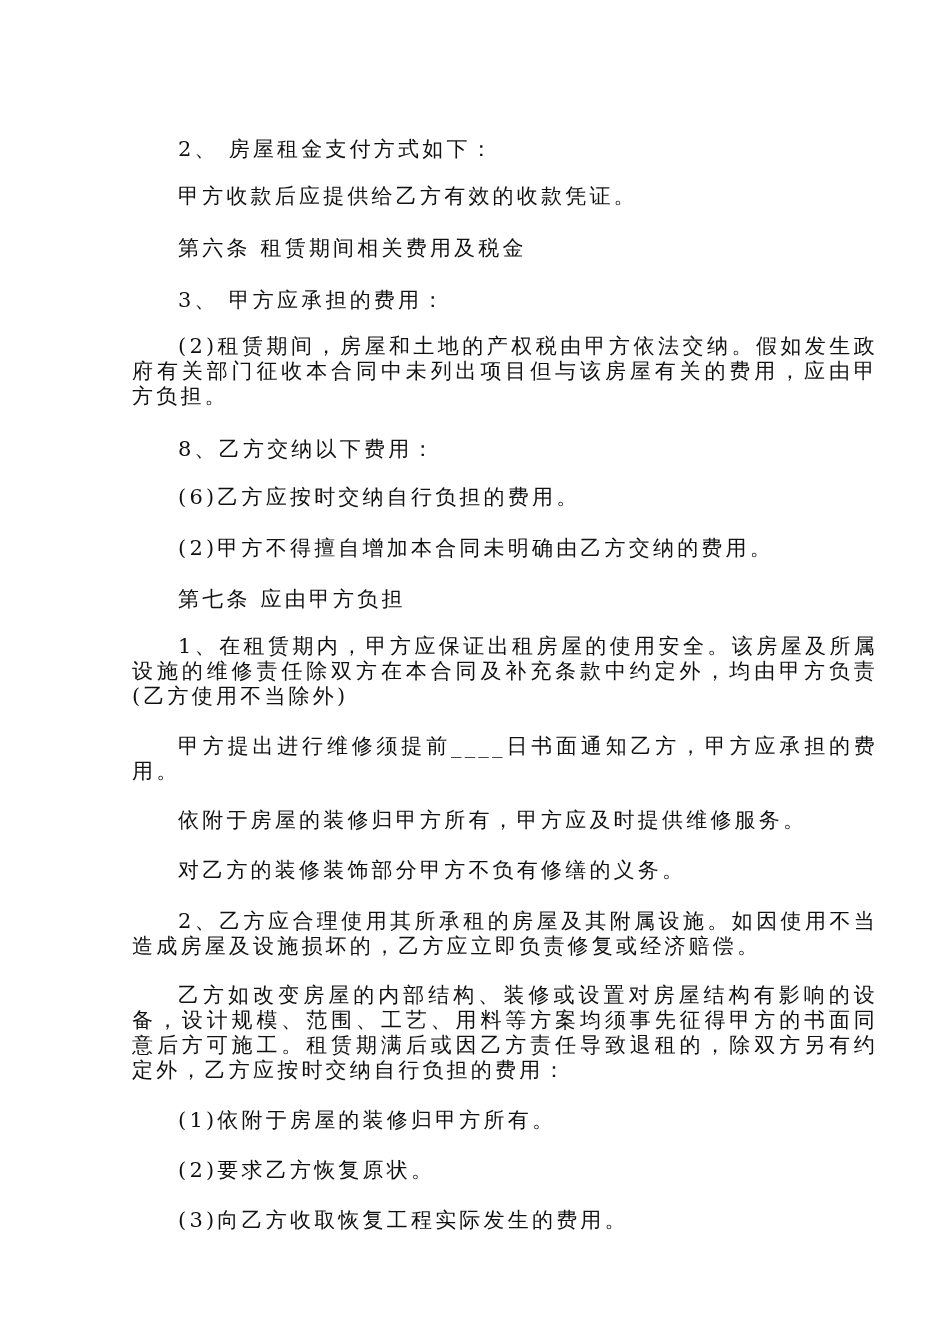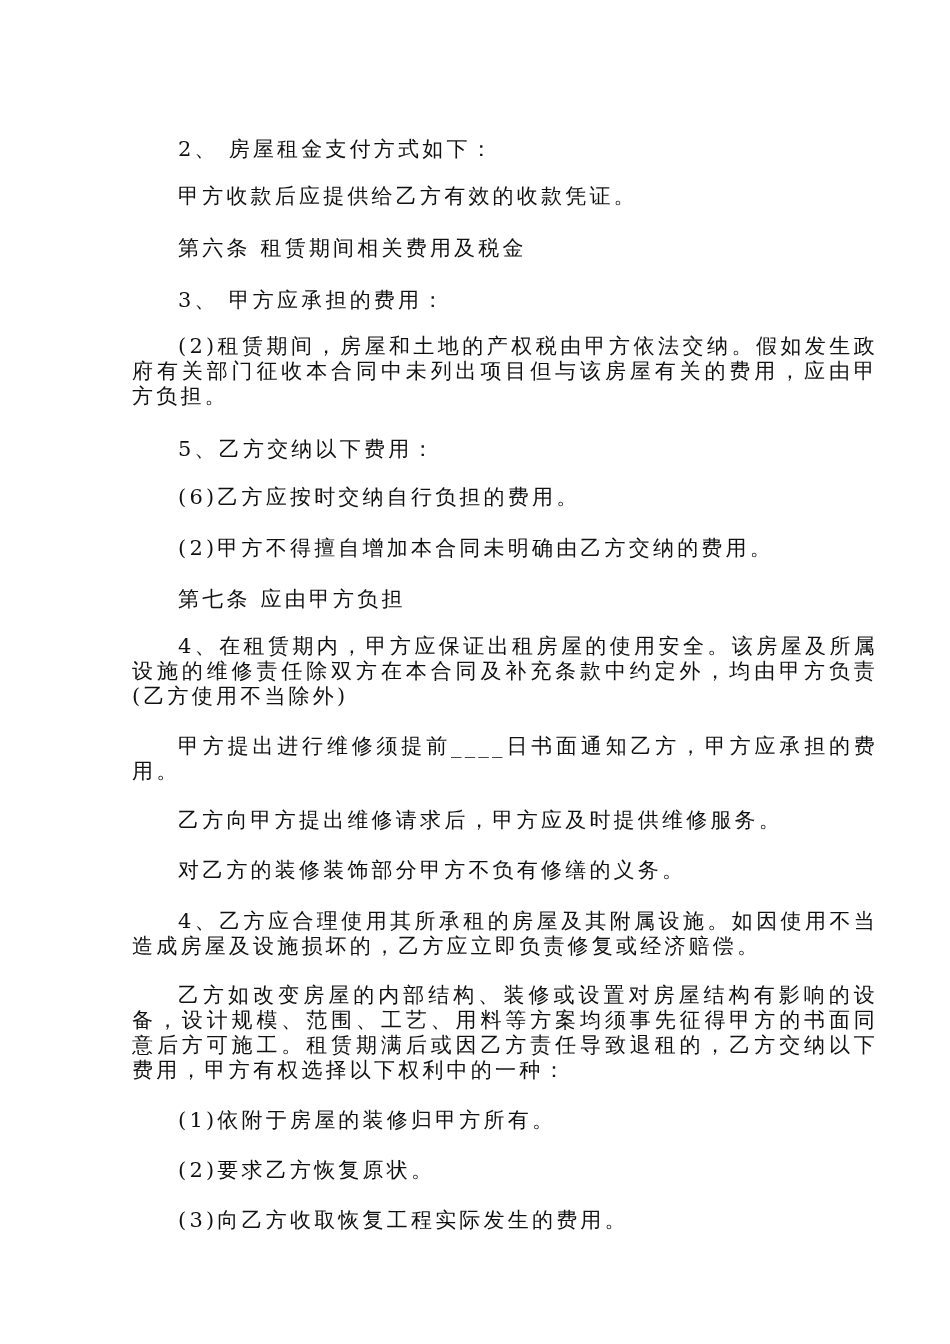--- a/index.html
+++ b/index.html
@@ -29,26 +29,26 @@
   </style>
 </head>
 <body>
 
 <div class="page">
   <p class="p" style="top:125px">2、 房屋租金支付方式如下：</p>
   <p class="p" style="top:172px">甲方收款后应提供给乙方有效的收款凭证。</p>
   <p class="p" style="top:224px">第六条 租赁期间相关费用及税金</p>
   <p class="p" style="top:276px">3、 甲方应承担的费用：</p>
   <p class="p" style="top:322px">(2)租赁期间，房屋和土地的产权税由甲方依法交纳。假如发生政府有关部门征收本合同中未列出项目但与该房屋有关的费用，应由甲方负担。</p>
-  <p class="p" style="top:425px">5、乙方交纳以下费用：</p>
+  <p class="p" style="top:425px">8、乙方交纳以下费用：</p>
   <p class="p" style="top:473px">(6)乙方应按时交纳自行负担的费用。</p>
   <p class="p" style="top:524px">(2)甲方不得擅自增加本合同未明确由乙方交纳的费用。</p>
   <p class="p" style="top:575px">第七条 应由甲方负担</p>
-  <p class="p" style="top:622px">4、在租赁期内，甲方应保证出租房屋的使用安全。该房屋及所属设施的维修责任除双方在本合同及补充条款中约定外，均由甲方负责(乙方使用不当除外)</p>
+  <p class="p" style="top:622px">1、在租赁期内，甲方应保证出租房屋的使用安全。该房屋及所属设施的维修责任除双方在本合同及补充条款中约定外，均由甲方负责(乙方使用不当除外)</p>
   <p class="p" style="top:722px">甲方提出进行维修须提前____日书面通知乙方，甲方应承担的费用。</p>
-  <p class="p" style="top:796px">乙方向甲方提出维修请求后，甲方应及时提供维修服务。</p>
+  <p class="p" style="top:796px">依附于房屋的装修归甲方所有，甲方应及时提供维修服务。</p>
   <p class="p" style="top:846px">对乙方的装修装饰部分甲方不负有修缮的义务。</p>
-  <p class="p" style="top:897px">4、乙方应合理使用其所承租的房屋及其附属设施。如因使用不当造成房屋及设施损坏的，乙方应立即负责修复或经济赔偿。</p>
-  <p class="p" style="top:971px">乙方如改变房屋的内部结构、装修或设置对房屋结构有影响的设备，设计规模、范围、工艺、用料等方案均须事先征得甲方的书面同意后方可施工。租赁期满后或因乙方责任导致退租的，乙方交纳以下费用，甲方有权选择以下权利中的一种：</p>
+  <p class="p" style="top:897px">2、乙方应合理使用其所承租的房屋及其附属设施。如因使用不当造成房屋及设施损坏的，乙方应立即负责修复或经济赔偿。</p>
+  <p class="p" style="top:971px">乙方如改变房屋的内部结构、装修或设置对房屋结构有影响的设备，设计规模、范围、工艺、用料等方案均须事先征得甲方的书面同意后方可施工。租赁期满后或因乙方责任导致退租的，除双方另有约定外，乙方应按时交纳自行负担的费用：</p>
   <p class="p" style="top:1096px">(1)依附于房屋的装修归甲方所有。</p>
   <p class="p" style="top:1146px">(2)要求乙方恢复原状。</p>
   <p class="p" style="top:1196px">(3)向乙方收取恢复工程实际发生的费用。</p>
 </div>
 
 </body></html>

